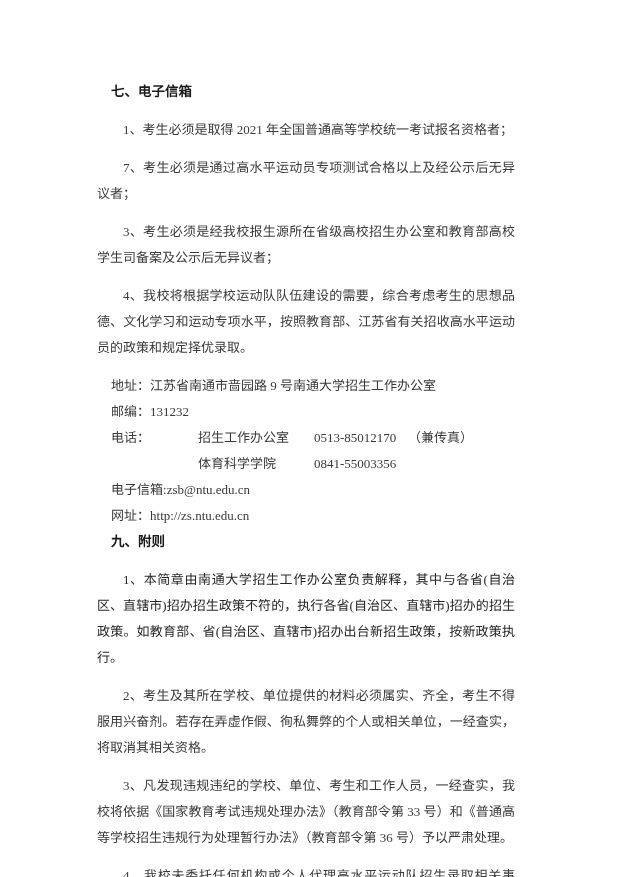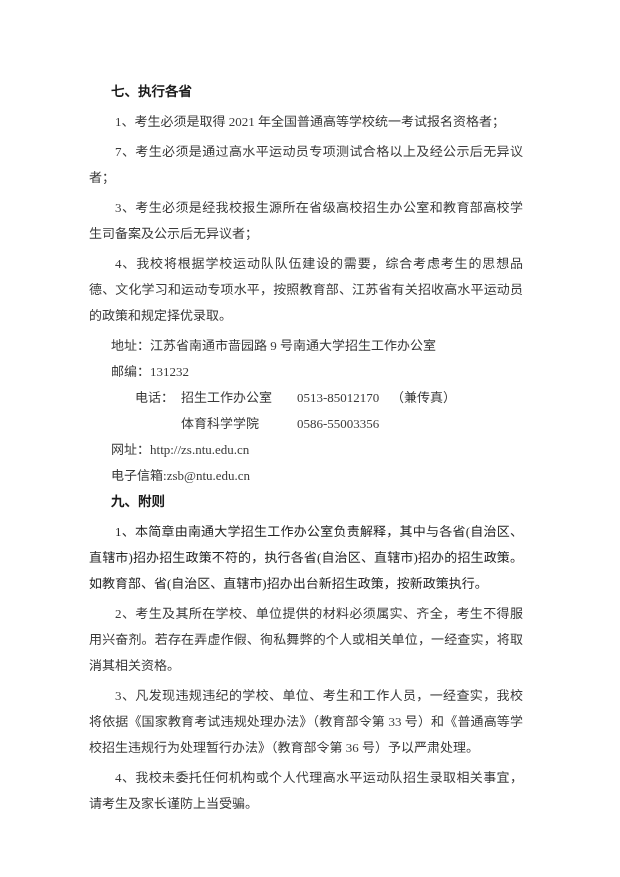--- a/index.html
+++ b/index.html
@@ -28,71 +28,71 @@
   .hd {
     margin: 0;
     font-size: 13.5px;
     font-weight: bold;
     color: #1b1b1b;
     text-indent: 26px;
     text-align: left;
     line-height: 26px;
   }
   .para {
-    margin: 4px;
+    margin: 12px;
     text-indent: 26px;
   }
   .para.bold {
     font-weight: normal;
     color: #262626;
   }
   .cline {
     padding-left: 26px;
     text-align: left;
     white-space: nowrap;
   }
-  .tl  { display: inline-block; width: 46px; margin-left: 24px; }
-  .toff { display: inline-block; width: 116px; }
+  .tl  { display: inline-block; width: 46px; }
+  .toff { display: inline-block; width: 116px; margin-left: 41px; }
   .tph  { display: inline-block; width: 94px; }
 </style>
 </head>
 <body>
 
 <div class="page">
   <main class="content">
 
-    <h2 class="hd">七、执行各省</h2>
+    <h2 class="hd">七、电子信箱</h2>
     <p class="para">1、考生必须是取得 2021 年全国普通高等学校统一考试报名资格者；</p>
     <p class="para">7、考生必须是通过高水平运动员专项测试合格以上及经公示后无异议者；</p>
     <p class="para">3、考生必须是经我校报生源所在省级高校招生办公室和教育部高校学生司备案及公示后无异议者；</p>
     <p class="para">4、我校将根据学校运动队队伍建设的需要，综合考虑考生的思想品德、文化学习和运动专项水平，按照教育部、江苏省有关招收高水平运动员的政策和规定择优录取。</p>
 
 
     <div class="cline">
       <span>地址：</span><span>江苏省南通市啬园路 9 号南通大学招生工作办公室</span>
     </div>
 
     <div class="cline">
       <span>邮编：</span><span>131232</span>
     </div>
 
     <div class="cline">
       <span class="tl">电话：</span><span class="toff">招生工作办公室</span><span class="tph">0513-85012170</span><span>（兼传真）</span>
     </div>
 
     <div class="cline">
-      <span class="tl"></span><span class="toff">体育科学学院</span><span class="tph">0586-55003356</span>
+      <span class="tl"></span><span class="toff">体育科学学院</span><span class="tph">0841-55003356</span>
+    </div>
+
+    <div class="cline">
+      <span>电子信箱:</span><span>zsb@ntu.edu.cn</span>
     </div>
 
     <div class="cline">
       <span>网址：</span><span>http://zs.ntu.edu.cn</span>
-    </div>
-
-    <div class="cline">
-      <span>电子信箱:</span><span>zsb@ntu.edu.cn</span>
     </div>
 
     <h2 class="hd">九、附则</h2>
     <p class="para bold">1、本简章由南通大学招生工作办公室负责解释，其中与各省(自治区、直辖市)招办招生政策不符的，执行各省(自治区、直辖市)招办的招生政策。如教育部、省(自治区、直辖市)招办出台新招生政策，按新政策执行。</p>
     <p class="para">2、考生及其所在学校、单位提供的材料必须属实、齐全，考生不得服用兴奋剂。若存在弄虚作假、徇私舞弊的个人或相关单位，一经查实，将取消其相关资格。</p>
     <p class="para">3、凡发现违规违纪的学校、单位、考生和工作人员，一经查实，我校将依据《国家教育考试违规处理办法》（教育部令第 33 号）和《普通高等学校招生违规行为处理暂行办法》（教育部令第 36 号）予以严肃处理。</p>
     <p class="para">4、我校未委托任何机构或个人代理高水平运动队招生录取相关事宜，请考生及家长谨防上当受骗。</p>
 
   </main>
 </div>

